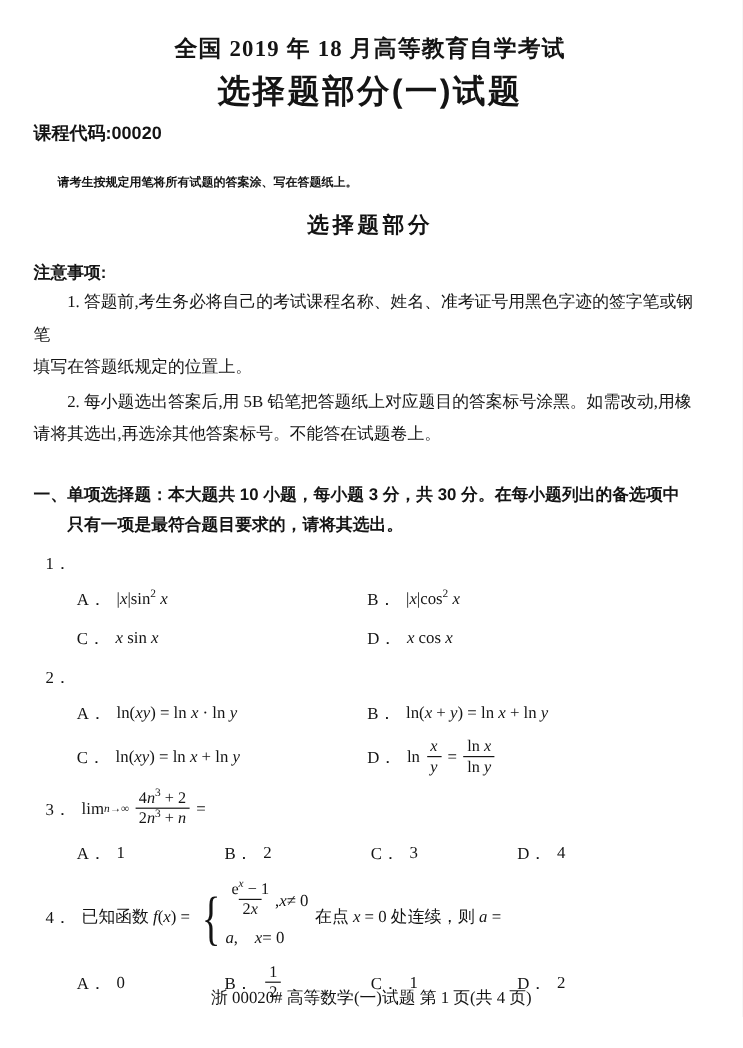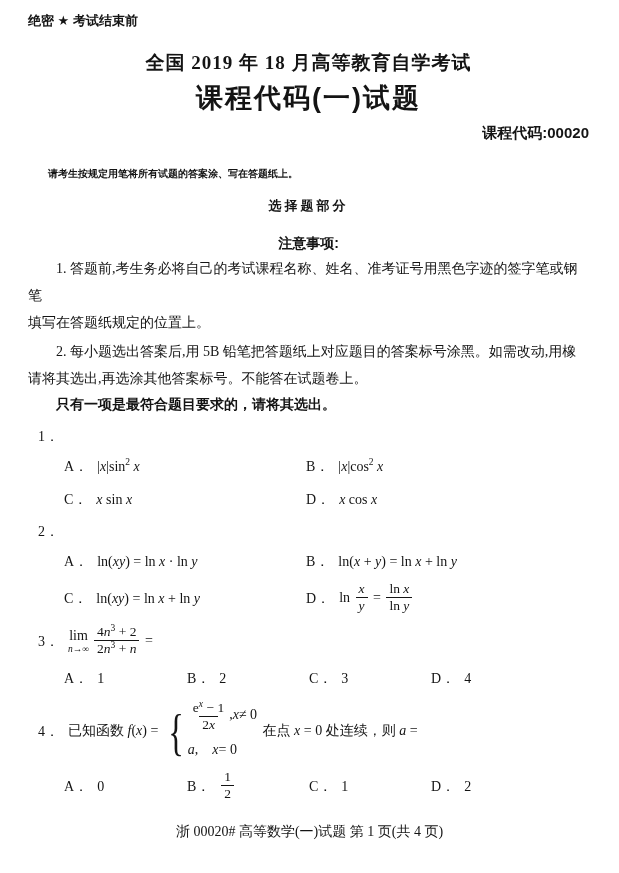--- a/index.html
+++ b/index.html
@@ -5,24 +5,24 @@
   html,body{margin:0;padding:0;background:#e8e8e8;}
   .page{
     width:619px;height:873px;background:#ffffff;position:relative;
     font-family:"Liberation Serif","DejaVu Serif",serif;color:#141414;
     box-sizing:border-box;padding:8px 30px 0 28px;overflow:hidden;
   }
   .hei{font-family:"Liberation Sans","DejaVu Sans",sans-serif;font-weight:bold;}
   .secrecy{font-size:13px;margin-top:4px;}
   .t1{text-align:center;font-size:19px;margin-top:20px;letter-spacing:1px;font-weight:600;}
   .t2{text-align:center;font-size:27px;margin-top:4px;letter-spacing:2px;}
-  .code{text-align:right;font-size:15px;margin-top:8px;}
+  .code{text-align:left;font-size:15px;margin-top:8px;}
   .notice{font-size:10px;margin-top:24px;text-indent:2em;}
-  .secpart{text-align:center;font-size:13px;margin-top:16px;letter-spacing:3px;}
-  .notes-title{font-size:14px;margin-top:20px;text-align:center;}
+  .secpart{text-align:center;font-size:18px;margin-top:16px;letter-spacing:3px;}
+  .notes-title{font-size:14px;margin-top:20px;}
   .note-line{font-size:14px;line-height:27px;}
   .note-line.indent{text-indent:2em;margin-top:2px;}
   .sec1{font-size:14px;line-height:25px;}
   .sec1-first{margin-top:24px;}
   .sec1-cont{margin-left:2em;}
   
   #qlist{margin-top:4px;}
   .question{margin-top:11px;}
   .qhead{display:flex;align-items:center;padding-left:10px;gap:9px;font-size:14px;}
   .stem{line-height:25px;}
@@ -30,45 +30,45 @@
   .cols2{grid-template-columns:242px 1fr;}
   .cols4{grid-template-columns:123px 122px 122px 1fr;}
   .opt{display:flex;align-items:center;gap:9px;min-height:24px;}
   
   .m-i{font-style:italic;}
   sup.m-sup{font-size:9.5px;line-height:0;}
   .frac{display:inline-flex;flex-direction:column;align-items:center;vertical-align:middle;
         text-align:center;line-height:1.15;margin:0 2px;transform:translateY(-2px);}
   .fnum,.fden{padding:0 3px;font-size:13.5px;white-space:nowrap;}
   .fden{border-top:1px solid #141414;}
-  .lim{display:inline-flex;flex-direction:column;align-items:center;vertical-align:middle;
+  .lim{display:inline-flex;flex-direction:row;align-items:center;vertical-align:middle;
        line-height:1.05;margin-right:3px;}
   .lim .lbot{font-size:9.5px;margin-top:1px;white-space:nowrap;}
   .cases{display:inline-flex;align-items:center;vertical-align:middle;margin:0 2px;}
   .cases .brace{font-size:50px;font-weight:400;line-height:50px;transform:scaleX(0.65);
                 font-family:"Liberation Serif",serif;}
   .cases .crows{display:inline-flex;flex-direction:column;align-items:flex-start;row-gap:3px;}
-  .cases .crow{display:inline-flex;white-space:nowrap;}
+  .cases .crow{display:inline-flex;align-items:center;white-space:nowrap;}
   .footer{position:absolute;left:0;bottom:32px;width:100%;text-align:center;font-size:14px;}
 </style>
 </head>
 <body>
 
 <div class="page">
-  <div class="secrecy hei">绝密 ★ 考试结束前</div>
   <div class="t1">全国 2019 年 18 月高等教育自学考试</div>
-  <div class="t2 hei">课程代码(一)试题</div>
+  <div class="t2 hei">选择题部分(一)试题</div>
   <div class="code hei">课程代码:00020</div>
   <div class="notice hei">请考生按规定用笔将所有试题的答案涂、写在答题纸上。</div>
   <div class="secpart hei">选择题部分</div>
   <div class="notes-title hei">注意事项:</div>
   <div class="note-line indent">1. 答题前,考生务必将自己的考试课程名称、姓名、准考证号用黑色字迹的签字笔或钢笔</div>
   <div class="note-line">填写在答题纸规定的位置上。</div>
   <div class="note-line indent">2. 每小题选出答案后,用 5B 铅笔把答题纸上对应题目的答案标号涂黑。如需改动,用橡</div>
   <div class="note-line">请将其选出,再选涂其他答案标号。不能答在试题卷上。</div>
+  <div class="sec1 sec1-first hei">一、单项选择题：本大题共 10 小题，每小题 3 分，共 30 分。在每小题列出的备选项中</div>
   <div class="sec1 sec1-cont hei">只有一项是最符合题目要求的，请将其选出。</div>
   <div id="qlist">
       <div class="question">
         <div class="qhead">
           <span class="qnum">1．</span>
         </div>
         <div class="opts cols2">
           <span class="opt">
             <span class="olabel">A．</span>
             <span class="omath"><span class="m-r">|</span><span class="m-i">x</span><span class="m-r">|sin</span><sup class="m-sup">2</sup><span class="m-i"> x</span></span>

